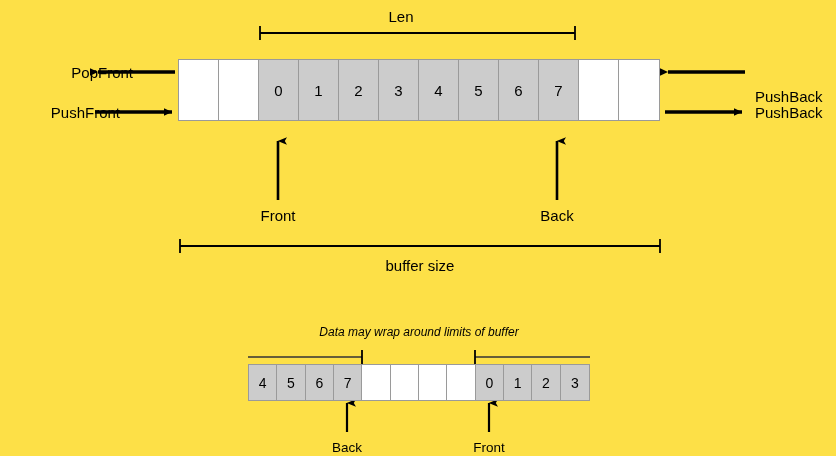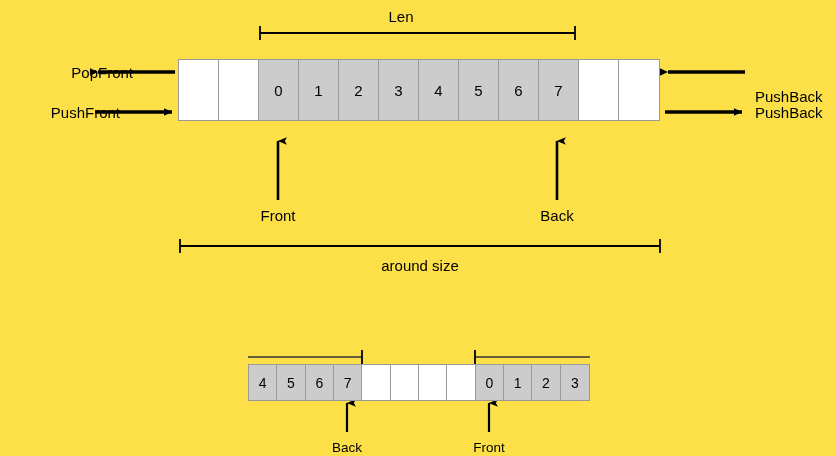--- a/index.html
+++ b/index.html
@@ -127,22 +127,23 @@
 
   <div class="lbl" style="left:88px; top:65px; transform:translateX(-100%);margin-left:45px;">PopFront</div>
   <div class="lbl" style="left:88px; top:105px; transform:translateX(-100%);margin-left:32px;">PushFront</div>
 
   <div class="lbl" style="left:755px; top:65px;margin-top:24px;">PushBack</div>
   <div class="lbl" style="left:755px; top:105px;">PushBack</div>
 
   <div class="lbl" style="left:278px; top:208px; transform:translateX(-50%);">Front</div>
   <div class="lbl" style="left:557px; top:208px; transform:translateX(-50%);">Back</div>
 
-  <div class="lbl" style="left:420px; top:258px; transform:translateX(-50%);">around size</div>
+  <div class="lbl" style="left:420px; top:258px; transform:translateX(-50%);">buffer size</div>
 
+  <div class="lbl-italic" style="left:419px; top:326px; transform:translateX(-50%);">Data may wrap around limits of buffer</div>
 
   <div class="lbl-sm" style="left:347px; top:441px; transform:translateX(-50%);">Back</div>
   <div class="lbl-sm" style="left:489px; top:441px; transform:translateX(-50%);">Front</div>
 
   <div class="buffer" id="buffer-main">
       <div class="cell"></div>
       <div class="cell"></div>
       <div class="cell filled">0</div>
       <div class="cell filled">1</div>
       <div class="cell filled">2</div>

